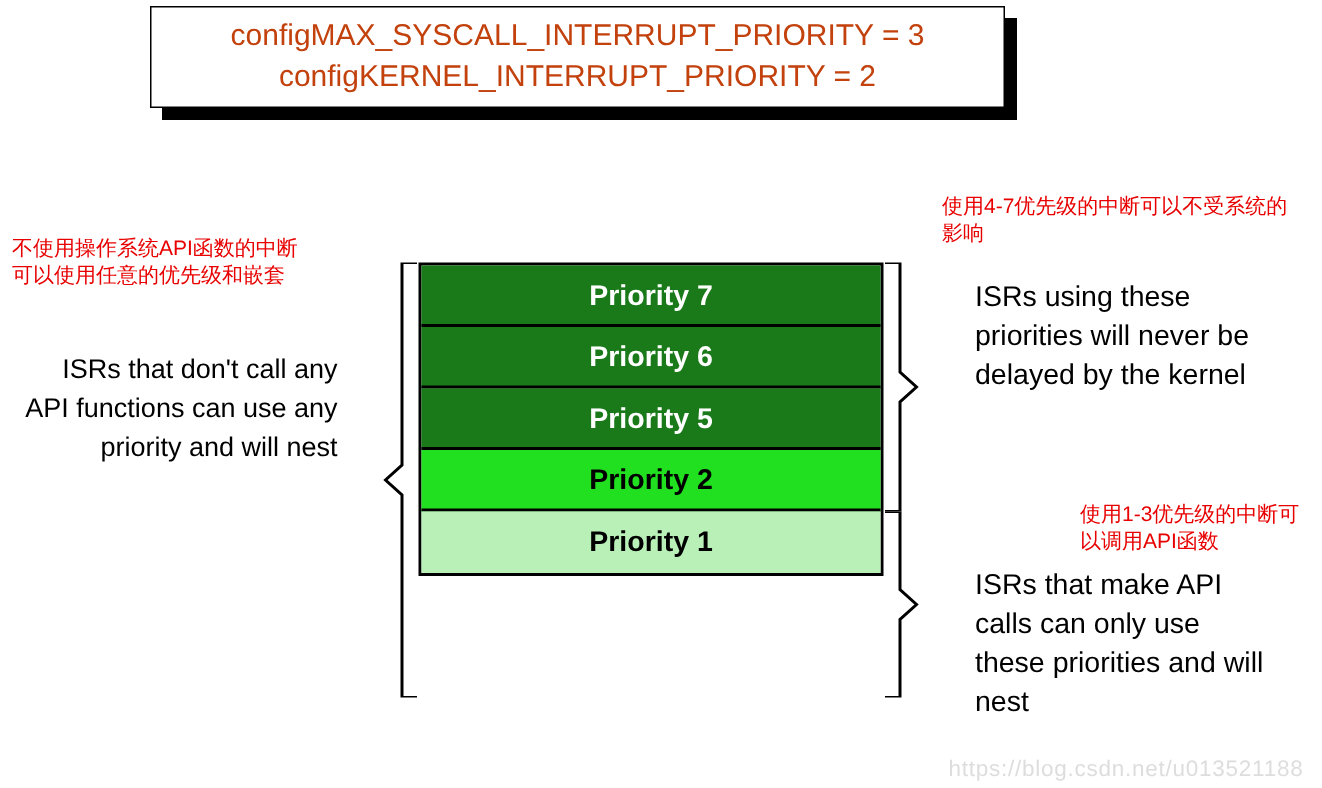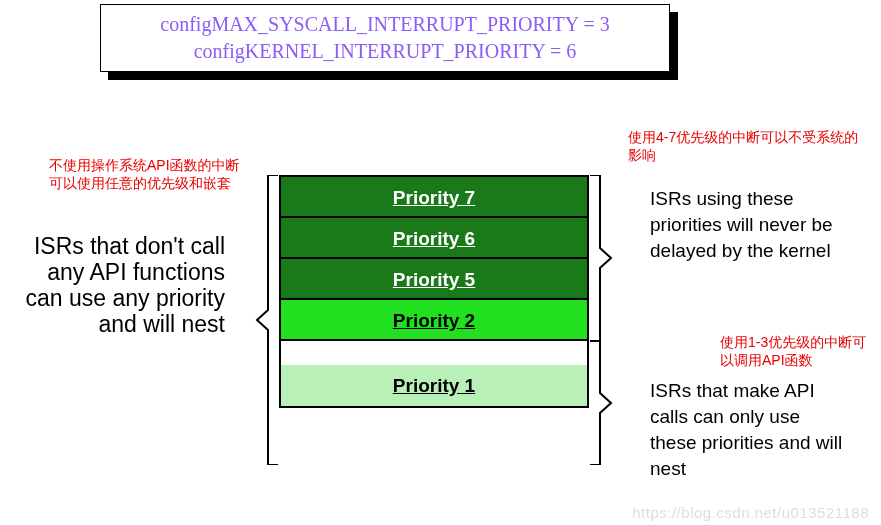--- a/index.html
+++ b/index.html
@@ -27,54 +27,52 @@
   .config-box {
     position: relative;
     width: 570px;
     height: 68px;
     background: #fff;
     border: 1.5px solid #000;
     text-align: center;
     padding: 6px 0;
   }
   .config-line {
-    color: #8b5cf6;
+    color: #c2410c;
     font-size: 20px;
     line-height: 27px;
-    font-family: Liberation Serif, serif;
   }
 
   .stack {
     position: absolute;
     left: 279px;
     top: 175px;
     width: 310px;
     border: 2px solid #000;
   }
   .pr {
     height: 41px;
     border-bottom: 2px solid #000;
     text-align: center;
     font-weight: bold;
     font-size: 19px;
     line-height: 41px;
-    text-decoration: underline;
   }
   .stack .pr:last-child { border-bottom: none; }
   .pr.dark { background: #1a7a1a; color: #fff; }
   .pr.mid  { background: #20e020; color: #000; }
-  .pr.lite { background: #b8f0b8; color: #000; margin-top: 24px; }
+  .pr.lite { background: #b8f0b8; color: #000; }
 
   .left-label {
     position: absolute;
     left: 10px;
     top: 233px;
     width: 215px;
     text-align: right;
-    font-size: 23px;
+    font-size: 18px;
     line-height: 26px;
     color: #000;
   }
   .right-label-1 {
     position: absolute;
     left: 650px;
     top: 186px;
     width: 200px;
     font-size: 19px;
     line-height: 26px;
@@ -89,21 +87,21 @@
     line-height: 26px;
     color: #000;
   }
 
   .anno {
     position: absolute;
     color: #e80000;
     font-size: 14px;
     line-height: 18px;
   }
-  .anno.left  { left: 8px;  top: 156px; width: 200px; margin-left: 41px; }
+  .anno.left  { left: 8px;  top: 156px; width: 200px; }
   .anno.r1    { left: 628px; top: 128px; width: 240px; }
   .anno.r2    { left: 720px; top: 333px; width: 155px; }
 
   .bracket {
     position: absolute;
     pointer-events: none;
   }
   .watermark {
     position: absolute;
     right: 12px;
@@ -114,21 +112,21 @@
     margin-left: 31px;
   }
 </style>
 </head>
 <body>
 
 <div class="config-box-wrap">
   <div class="config-shadow"></div>
   <div class="config-box">
     <div class="config-line">configMAX_SYSCALL_INTERRUPT_PRIORITY = 3</div>
-    <div class="config-line">configKERNEL_INTERRUPT_PRIORITY = 6</div>
+    <div class="config-line">configKERNEL_INTERRUPT_PRIORITY = 2</div>
   </div>
 </div>
 
 <div class="anno left">不使用操作系统API函数的中断可以使用任意的优先级和嵌套</div>
 <div class="anno r1">使用4-7优先级的中断可以不受系统的影响</div>
 <div class="anno r2">使用1-3优先级的中断可以调用API函数</div>
 
 <div class="stack">
   <div class="pr dark">Priority 7</div>
   <div class="pr dark">Priority 6</div>

